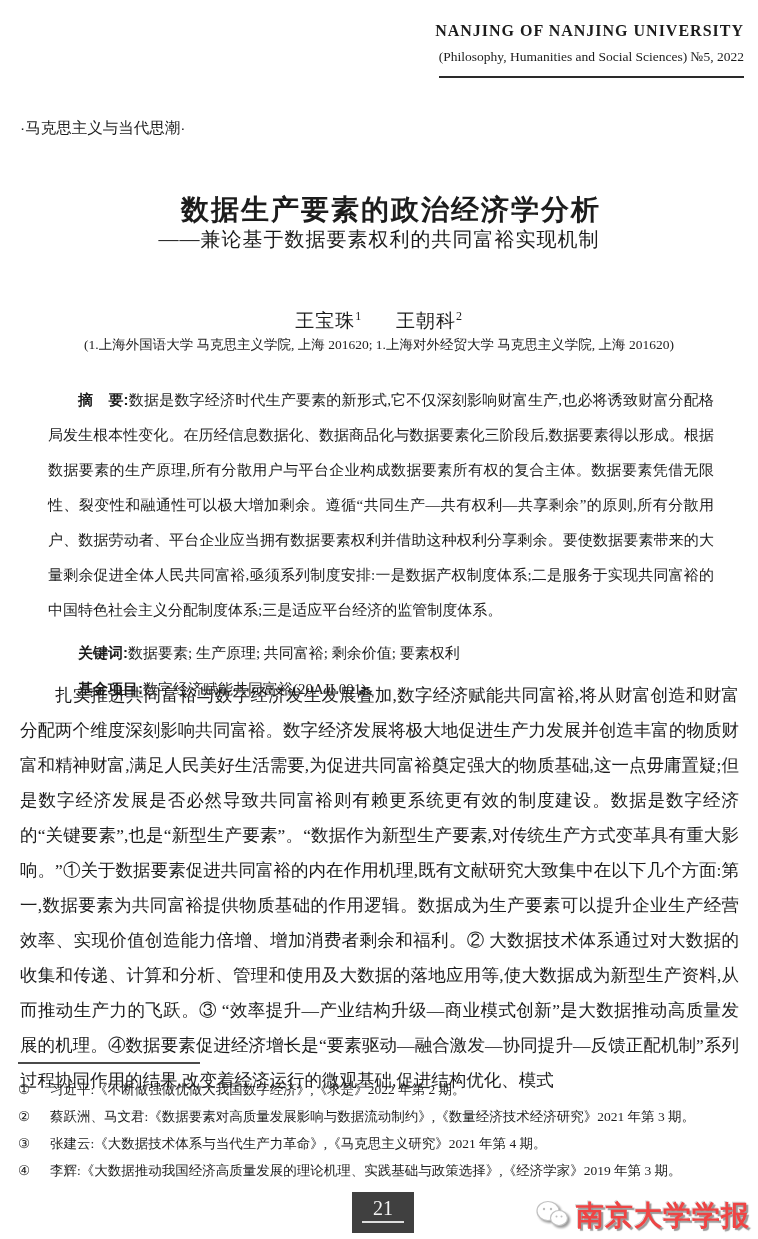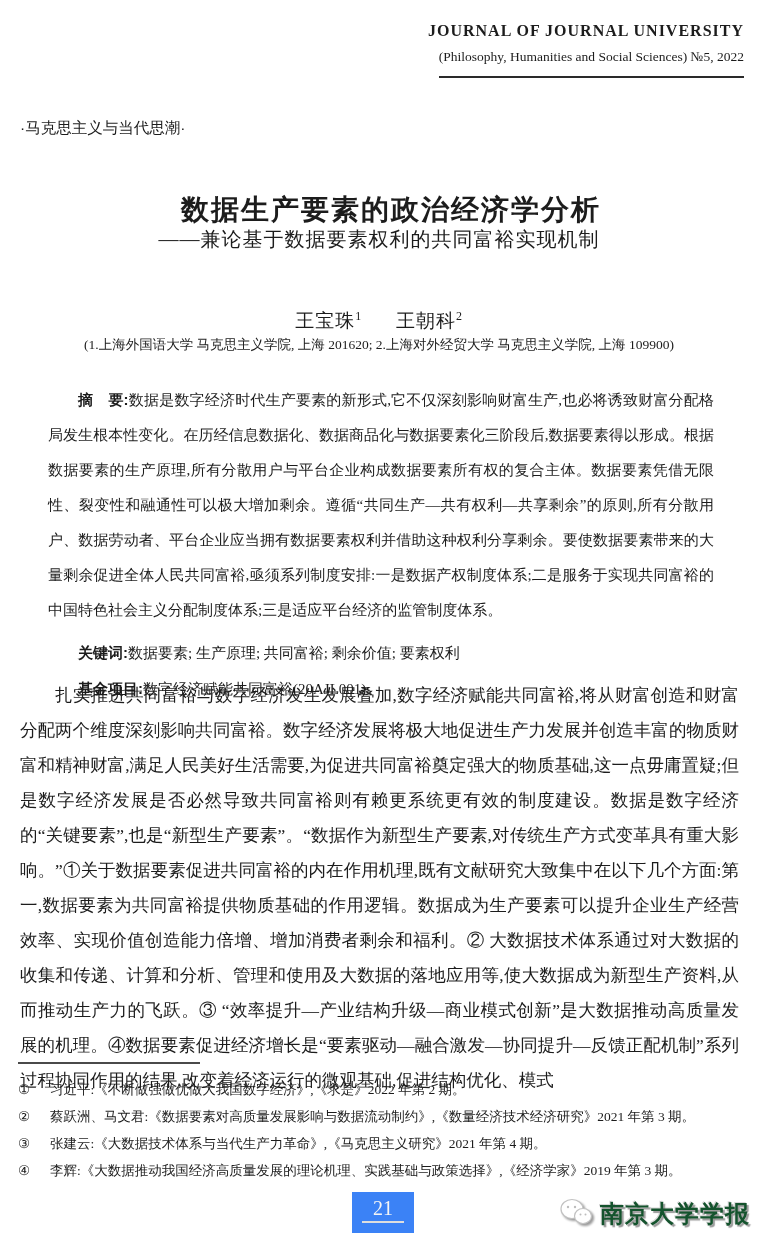--- a/index.html
+++ b/index.html
@@ -66,63 +66,63 @@
   .footnotes {
     position:absolute; top:1076px; left:18px; width:724px;
     font-size:13.5px; line-height:27px;
   }
   .footnote { display:flex; }
   .fn-num { width:32px; flex:0 0 32px; }
   .fn-text { flex:1; }
   
   .page-number-box {
     position:absolute; top:1192px; left:352px; width:62px; height:41px;
-    background:#3b82f6; text-align:center;
+    background:#404040; text-align:center;
   }
   .page-number {
     display:inline-block; margin-top:5px; padding:0 11px 1px 11px;
     color:#f5f5f5; font-size:20px;
     border-bottom:2px solid #dedede;
   }
   .watermark {
     position:absolute; top:1197px; right:8px;
     display:flex; align-items:center; gap:7px;
   }
   .watermark-text {
     font-family:"Liberation Sans","DejaVu Sans",sans-serif;
-    font-weight:bold; font-size:24px; letter-spacing:1px;
-    color:#14532d;
+    font-weight:bold; font-size:28px; letter-spacing:1px;
+    color:#ef4444;
     text-shadow:2px 2px 1px #9a9a9a, -1px -1px 0 #d8d8d8;
   }
   .watermark-logo { filter:drop-shadow(2px 2px 1px #9a9a9a); }
 </style>
 </head>
 <body>
 
 <div class="page">
 
   <div class="journal-header">
-    <div class="journal-title">JOURNAL OF JOURNAL UNIVERSITY</div>
+    <div class="journal-title">NANJING OF NANJING UNIVERSITY</div>
     <div>
       <span class="journal-subtitle">(Philosophy, Humanities and Social Sciences) №5, 2022</span>
     </div>
   </div>
 
   <div class="section-label">·马克思主义与当代思潮·</div>
 
   <h1 class="article-title">数据生产要素的政治经济学分析</h1>
 
   <div class="article-subtitle">——兼论基于数据要素权利的共同富裕实现机制</div>
 
   <div class="authors">
     <span class="author"><span>王宝珠</span><sup>1</sup></span>
     <span class="author"><span>王朝科</span><sup>2</sup></span>
   </div>
 
-  <div class="affiliation">(1.上海外国语大学 马克思主义学院, 上海 201620; 2.上海对外经贸大学 马克思主义学院, 上海 109900)</div>
+  <div class="affiliation">(1.上海外国语大学 马克思主义学院, 上海 201620; 1.上海对外经贸大学 马克思主义学院, 上海 201620)</div>
 
   <div class="abstract-block">
     <p><span class="lbl">摘　要:</span><span>数据是数字经济时代生产要素的新形式,它不仅深刻影响财富生产,也必将诱致财富分配格局发生根本性变化。在历经信息数据化、数据商品化与数据要素化三阶段后,数据要素得以形成。根据数据要素的生产原理,所有分散用户与平台企业构成数据要素所有权的复合主体。数据要素凭借无限性、裂变性和融通性可以极大增加剩余。遵循“共同生产—共有权利—共享剩余”的原则,所有分散用户、数据劳动者、平台企业应当拥有数据要素权利并借助这种权利分享剩余。要使数据要素带来的大量剩余促进全体人民共同富裕,亟须系列制度安排:一是数据产权制度体系;二是服务于实现共同富裕的中国特色社会主义分配制度体系;三是适应平台经济的监管制度体系。</span></p>
     <p class="kw"><span class="lbl">关键词:</span><span>数据要素; 生产原理; 共同富裕; 剩余价值; 要素权利</span></p>
     <p><span class="lbl">基金项目:</span><span>数字经济赋能共同富裕(20AJL001)</span></p>
   </div>
 
   <p class="body-para">扎实推进共同富裕与数字经济发生发展叠加,数字经济赋能共同富裕,将从财富创造和财富分配两个维度深刻影响共同富裕。数字经济发展将极大地促进生产力发展并创造丰富的物质财富和精神财富,满足人民美好生活需要,为促进共同富裕奠定强大的物质基础,这一点毋庸置疑;但是数字经济发展是否必然导致共同富裕则有赖更系统更有效的制度建设。数据是数字经济的“关键要素”,也是“新型生产要素”。“数据作为新型生产要素,对传统生产方式变革具有重大影响。”①关于数据要素促进共同富裕的内在作用机理,既有文献研究大致集中在以下几个方面:第一,数据要素为共同富裕提供物质基础的作用逻辑。数据成为生产要素可以提升企业生产经营效率、实现价值创造能力倍增、增加消费者剩余和福利。② 大数据技术体系通过对大数据的收集和传递、计算和分析、管理和使用及大数据的落地应用等,使大数据成为新型生产资料,从而推动生产力的飞跃。③ “效率提升—产业结构升级—商业模式创新”是大数据推动高质量发展的机理。④数据要素促进经济增长是“要素驱动—融合激发—协同提升—反馈正配机制”系列过程协同作用的结果,改变着经济运行的微观基础,促进结构优化、模式</p>
 
   <div class="footnote-divider"></div>

